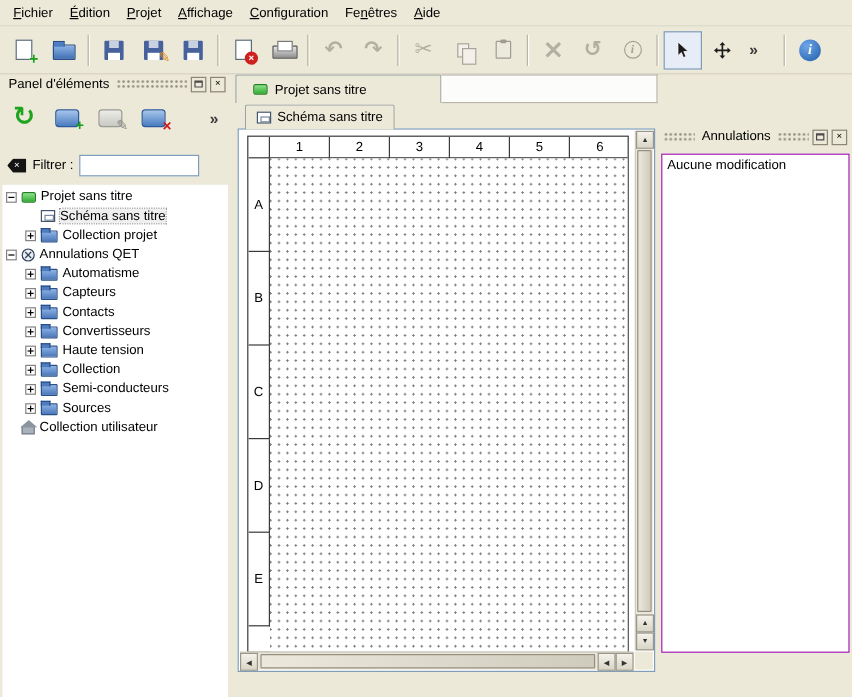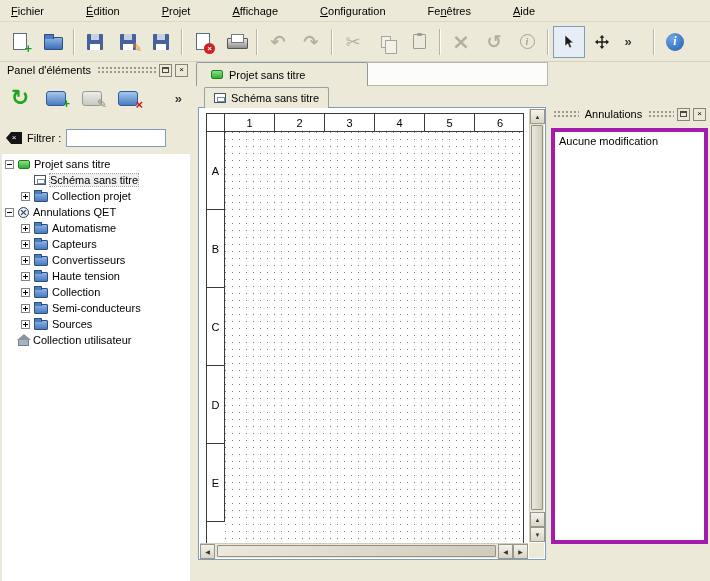--- a/index.html
+++ b/index.html
@@ -5,21 +5,21 @@
   * { margin:0; padding:0; box-sizing:border-box; }
   html,body { width:710px; height:581px; overflow:hidden; }
   body { font-family:"Liberation Sans","DejaVu Sans",sans-serif; font-size:11px; color:#000;
          background:#ece9d8; position:relative; }
 
   .window { position:absolute; inset:0; background:#ece9d8; }
 
   
   .menubar { position:absolute; left:0; top:0; width:710px; height:22px;
              display:flex; align-items:center; padding-left:4px; background:#ece9d8;
-             border-bottom:1px solid #ddd9ca;gap:28px; }
+             border-bottom:1px solid #ddd9ca; }
   .menu-item { padding:3px 7px; cursor:default; white-space:nowrap; }
   .menu-item .mn { text-decoration:underline; }
 
   
   .toolbar { position:absolute; left:0; top:22px; width:710px; height:40px;
              display:flex; align-items:center; padding:0 4px; gap:1px;
              border-bottom:1px solid #d6d2c2; }
   .tbtn { width:32px; height:32px; flex:none; display:flex; align-items:center; justify-content:center;
           background:transparent; border:1px solid transparent; padding:0; cursor:default; }
   .tbtn.checked { background:#e6edf6; border:1px solid #7f9db9; }
@@ -139,21 +139,21 @@
   .sb-btn { width:15px; height:15px; flex:none; display:flex; align-items:center; justify-content:center;
             background:linear-gradient(#f4f2ea,#d9d5c7); border:1px solid #9a968a; font-size:6px; color:#333; padding:0; }
   .sb-track { flex:1; position:relative; }
   .sb-thumb { position:absolute; background:linear-gradient(90deg,#ece8dc,#cfcbbd); border:1px solid #968f7e; border-radius:1px; }
   .vscroll .sb-thumb { left:1px; right:1px; top:1px; bottom:2px; }
   .hscroll .sb-thumb { top:1px; bottom:1px; left:2px; right:2px; }
   .sb-corner { position:absolute; right:1px; bottom:1px; width:15px; height:15px; background:#ece9d8; }
 
   
   .right-dock { position:absolute; left:551px; top:62px; width:157px; height:519px;margin-top:44px; }
-  .undo-list { position:absolute; left:0; top:22px; width:100%; height:416px; background:#fff; border:4px solid #a21caf; padding:3px 4px; }
+  .undo-list { position:absolute; left:0; top:22px; width:100%; height:416px; background:#fff; border:1px solid #a21caf; padding:3px 4px; }
 </style>
 </head>
 <body>
 
 <div class="window">
 
   <div class="menubar">
     <div class="menu-item"><span></span><span class="mn">F</span><span>ichier</span></div>
     <div class="menu-item"><span></span><span class="mn">É</span><span>dition</span></div>
     <div class="menu-item"><span></span><span class="mn">P</span><span>rojet</span></div>
@@ -306,20 +306,25 @@
         </div>
       <div class="trow lvl1">
           <span class="exp plus"></span>
           <span class="ti ic-folder-sm"></span>
           <span class="tlabel">Automatisme</span>
         </div>
       <div class="trow lvl1">
           <span class="exp plus"></span>
           <span class="ti ic-folder-sm"></span>
           <span class="tlabel">Capteurs</span>
+        </div>
+      <div class="trow lvl1">
+          <span class="exp plus"></span>
+          <span class="ti ic-folder-sm"></span>
+          <span class="tlabel">Contacts</span>
         </div>
       <div class="trow lvl1">
           <span class="exp plus"></span>
           <span class="ti ic-folder-sm"></span>
           <span class="tlabel">Convertisseurs</span>
         </div>
       <div class="trow lvl1">
           <span class="exp plus"></span>
           <span class="ti ic-folder-sm"></span>
           <span class="tlabel">Haute tension</span>

